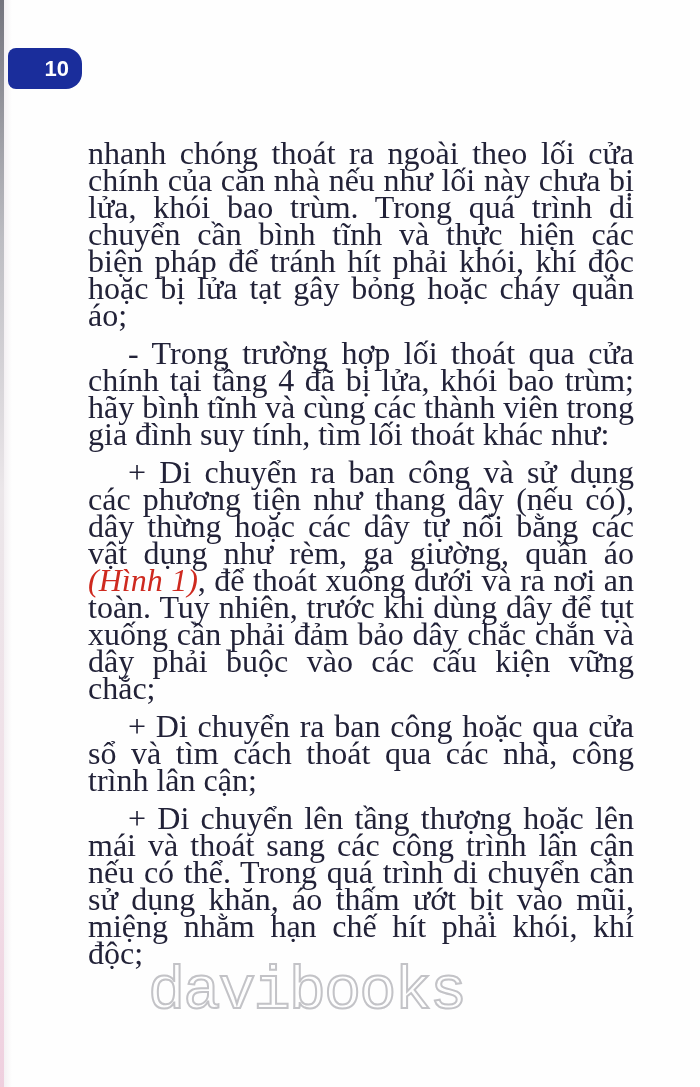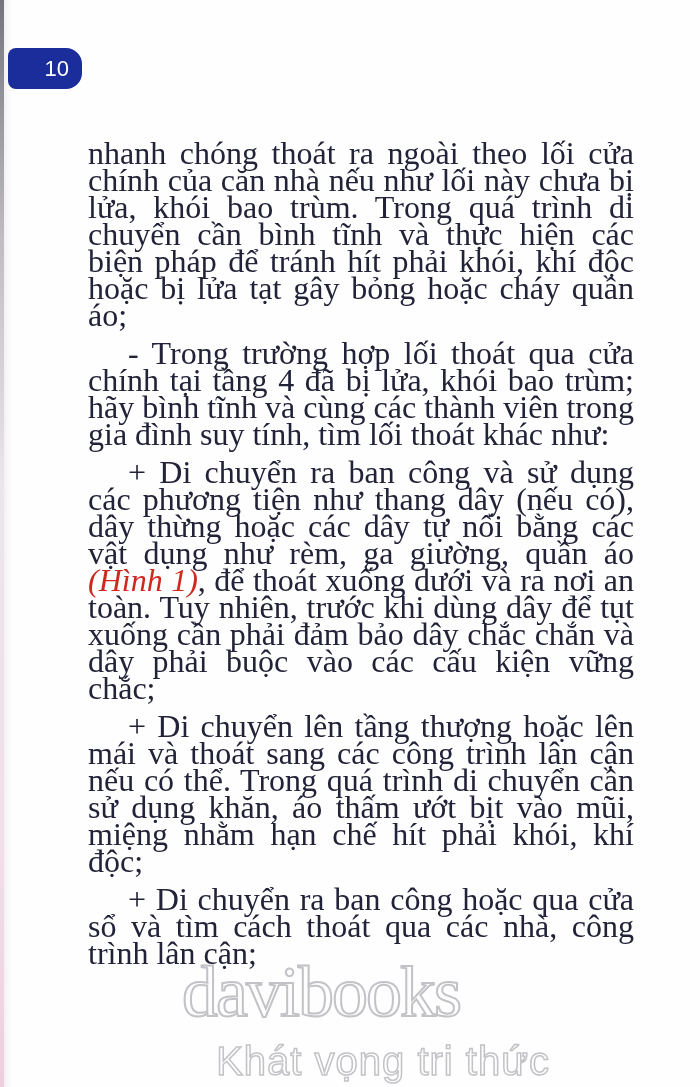--- a/index.html
+++ b/index.html
@@ -54,21 +54,21 @@
     background:var(--badge-blue);
     border-radius:8px 16px 16px 8px;
     display:flex;
     align-items:center;
     justify-content:flex-end;
     padding-right:13px;
   }
   .page-badge span{
     color:#ffffff;
     font-family:"Liberation Sans", sans-serif;
-    font-weight:normal;
+    font-weight:bold;
     font-size:22px;
   }
   .running-head{
     position:absolute;
     left:100px;top:8px;
     font-family:"Liberation Sans", sans-serif;
     font-weight:bold;
     font-size:21.5px;
     letter-spacing:.3px;
     color:var(--header-blue);
@@ -92,28 +92,27 @@
   }
   .watermark{
     position:absolute;
     left:0;top:0;right:0;bottom:0;
     z-index:1;
     pointer-events:none;
   }
   .wm-brand{
     position:absolute;
     left:148px;top:942px;
-    font-family:Liberation Serif, serif;
-    font-size:72px;
+    font-family:Liberation Mono, monospace;
+    font-size:62px;
     line-height:100px;
     letter-spacing:-2px;
     color:rgba(255,255,255,0);
     -webkit-text-stroke:2px var(--watermark-gray);
     white-space:nowrap;
-    margin-left:34px;
   }
   .wm-tagline{
     position:absolute;
     left:150px;top:1040px;
     width:400px;
     text-align:right;
     font-family:"Liberation Sans", sans-serif;
     font-size:40px;
     line-height:42px;
     letter-spacing:1px;
@@ -133,22 +132,21 @@
   <header class="page-header">
     <div class="page-badge">
       <span>10</span>
     </div>
   </header>
 
   <main class="content" id="paragraphs">
       <p class=""><span>nhanh chóng thoát ra ngoài theo lối cửa chính của căn nhà nếu như lối này chưa bị lửa, khói bao trùm. Trong quá trình di chuyển cần bình tĩnh và thực hiện các biện pháp để tránh hít phải khói, khí độc hoặc bị lửa tạt gây bỏng hoặc cháy quần áo;</span></p>
       <p class="indent"><span>- Trong trường hợp lối thoát qua cửa chính tại tầng 4 đã bị lửa, khói bao trùm; hãy bình tĩnh và cùng các thành viên trong gia đình suy tính, tìm lối thoát khác như:</span></p>
       <p class="indent"><span>+ Di chuyển ra ban công và sử dụng các phương tiện như thang dây (nếu có), dây thừng hoặc các dây tự nối bằng các vật dụng như rèm, ga giường, quần áo </span><span class="figure-ref">(Hình 1)</span><span>, để thoát xuống dưới và ra nơi an toàn. Tuy nhiên, trước khi dùng dây để tụt xuống cần phải đảm bảo dây chắc chắn và dây phải buộc vào các cấu kiện vững chắc;</span></p>
+      <p class="indent"><span>+ Di chuyển ra ban công hoặc qua cửa sổ và tìm cách thoát qua các nhà, công trình lân cận;</span></p>
       <p class="indent"><span>+ Di chuyển lên tầng thượng hoặc lên mái và thoát sang các công trình lân cận nếu có thể. Trong quá trình di chuyển cần sử dụng khăn, áo thấm ướt bịt vào mũi, miệng nhằm hạn chế hít phải khói, khí độc;</span></p>
-      <p class="indent"><span>+ Di chuyển ra ban công hoặc qua cửa sổ và tìm cách thoát qua các nhà, công trình lân cận;</span></p>
     </main>
 
   <div class="watermark">
     <div class="wm-brand">davibooks</div>
-    <div class="wm-tagline">Khát vọng tri thức</div>
   </div>
 
 </div>
 
 </body></html>

